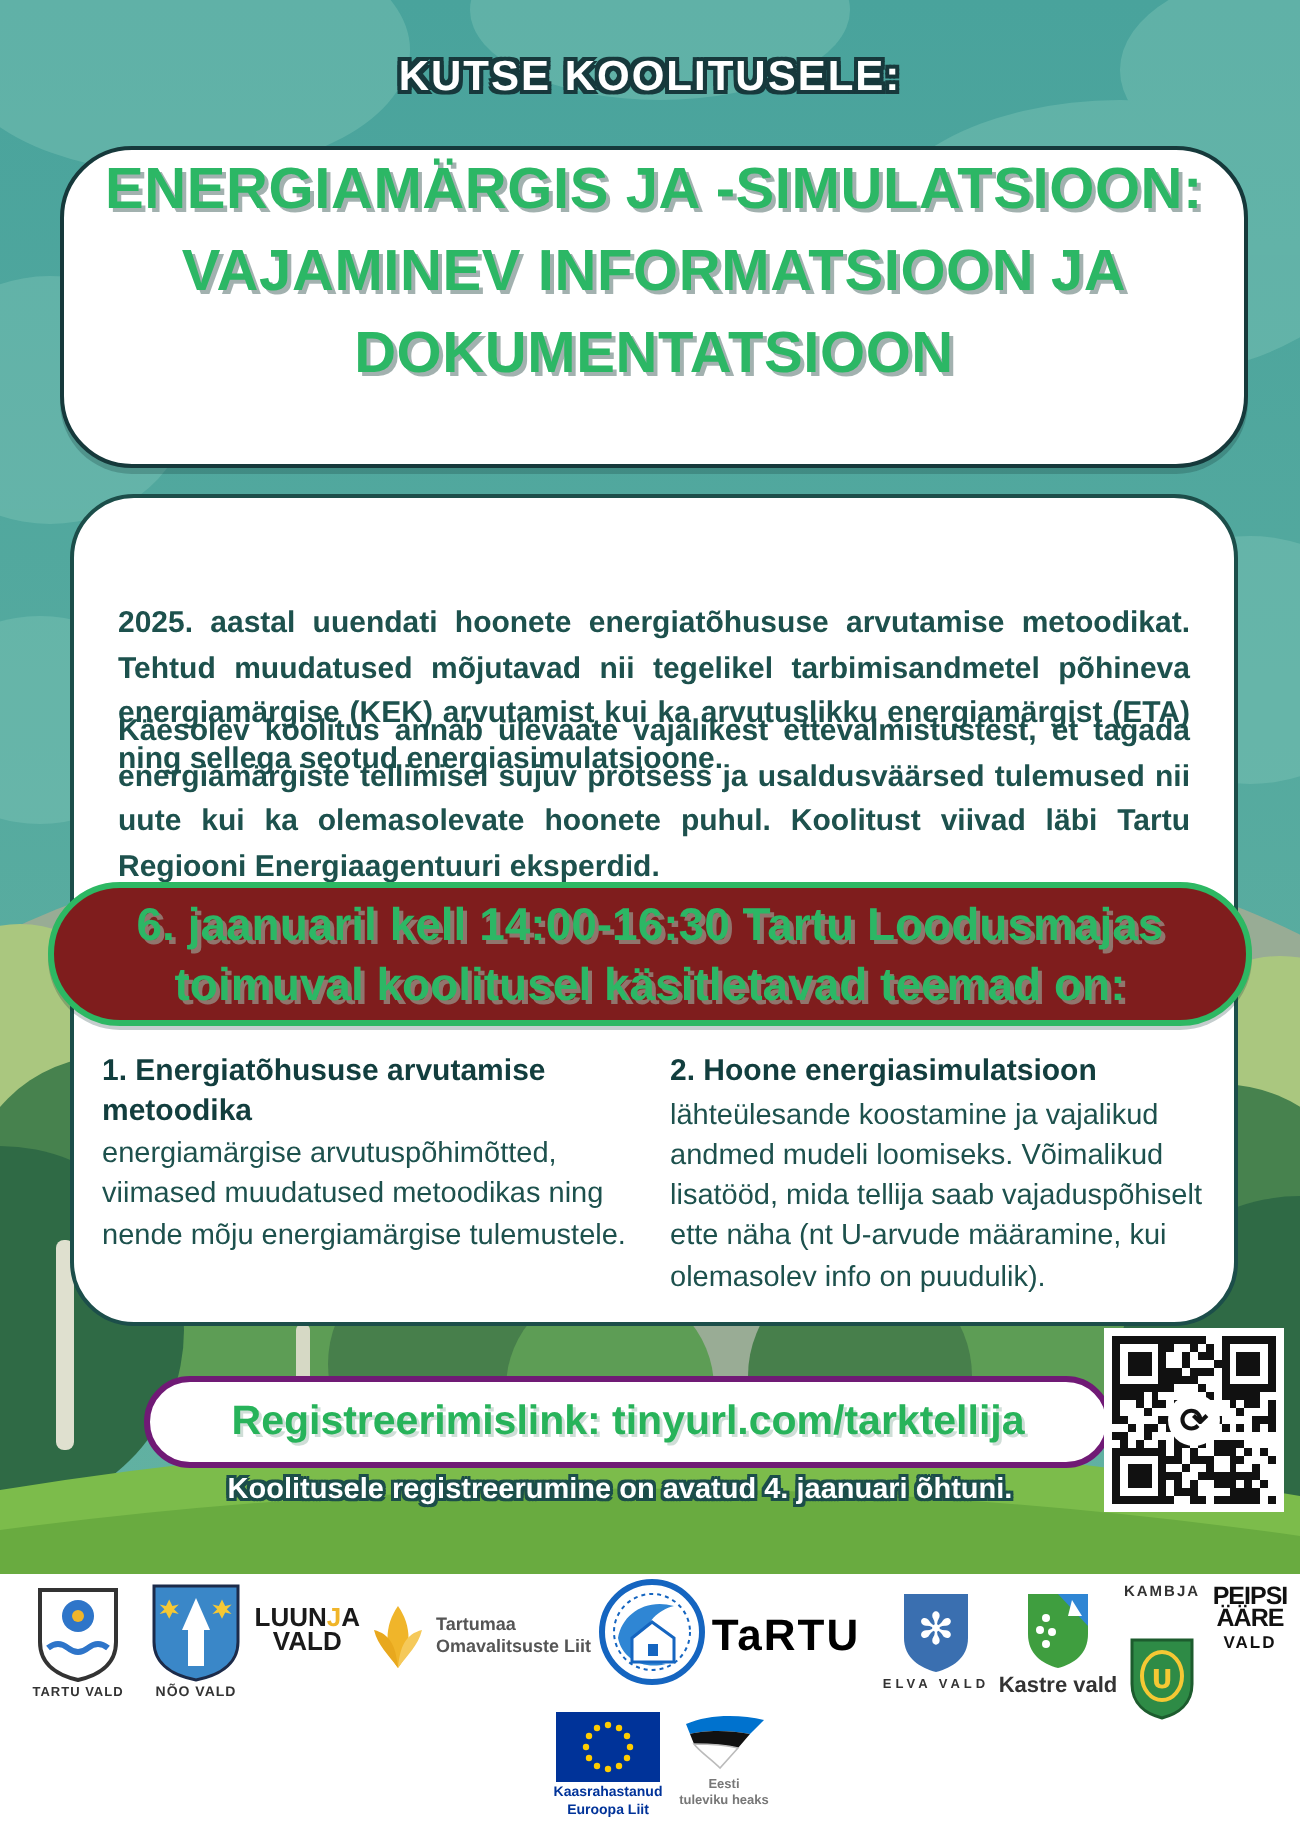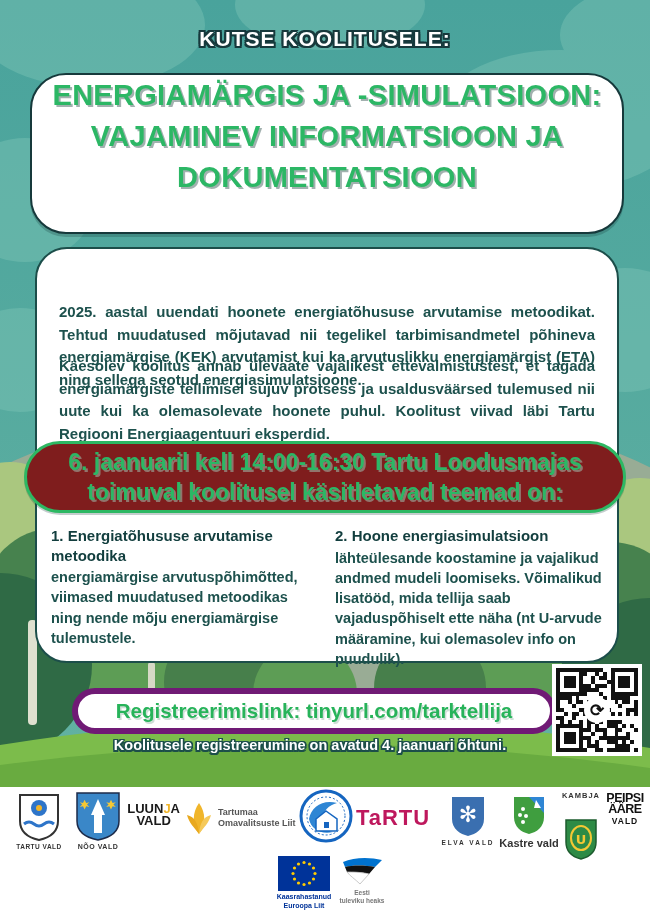--- a/index.html
+++ b/index.html
@@ -56,27 +56,27 @@
 
   
   .topics{
     position:absolute;left:14px;right:14px;top:277px;display:flex;gap:16px;
   }
   .topic{flex:1;}
   .topic .t-heading{
     font-size:15px;font-weight:800;color:#123e3e;line-height:1.3;margin:0 0 2px 0;
   }
   .topic .t-body{
-    font-size:14.5px;font-weight:700;color:#1d514d;line-height:1.4;margin:0;
+    font-size:14.5px;font-weight:400;color:#1d514d;line-height:1.4;margin:0;
   }
 
   
   .reg-pill{
     position:absolute;left:72px;top:688px;width:484px;height:46px;z-index:4;
-    background:#ffffff;border:6px solid #701a75;border-radius:28px;
+    background:#ffffff;border:3px solid #701a75;border-radius:28px;
     display:flex;align-items:center;justify-content:center;box-sizing:border-box;
     cursor:pointer;
   }
   .reg-pill .r-text{
     font-size:20.5px;font-weight:800;color:#27b35a;white-space:nowrap;
     text-shadow:1.5px 1.5px 0 rgba(160,190,175,.5);
   }
   .deadline{
     position:absolute;left:40px;top:737px;width:540px;z-index:4;text-align:center;
     font-size:14.5px;font-weight:800;color:#ffffff;
@@ -109,21 +109,21 @@
 
   .cap-tiny{font-size:6.5px;letter-spacing:.5px;}
   .cap-noo{font-size:7px;letter-spacing:.5px;color:#1c2b4a;}
   .cap-elva{font-size:6.5px;letter-spacing:2px;color:#5a7fae;}
   .cap-kastre{font-size:11px;color:#1787c8;}
   .cap-kambja{font-size:7.5px;letter-spacing:1px;color:#222;margin-bottom:18px;}
 
   .luunja{font-weight:900;color:#1a1a1a;line-height:.95;font-size:13px;text-align:center;}
   .luunja .yel{color:#f0b52a;}
   .tol-text{font-size:9px;line-height:1.25;color:#555;font-weight:700;text-align:left;}
-  .tartu-city{font-size:22px;font-weight:800;color:#be185d;letter-spacing:1px;}
+  .tartu-city{font-size:22px;font-weight:800;color:#000000;letter-spacing:1px;}
   .peipsi{
     width:44px;font-size:12.5px;font-weight:900;line-height:.9;color:#111;
     word-break:break-all;text-align:center;letter-spacing:-.5px;
   }
   .peipsi-vald{font-size:8.5px;font-weight:900;color:#111;letter-spacing:1px;text-align:center;}
   .eu-cap{font-size:7px;line-height:1.25;font-weight:800;color:#003399;text-align:center;margin-top:2px;}
   .est-cap{font-size:6.5px;line-height:1.25;font-weight:600;color:#777;text-align:center;margin-top:2px;}
 </style>
 </head>
 <body>

